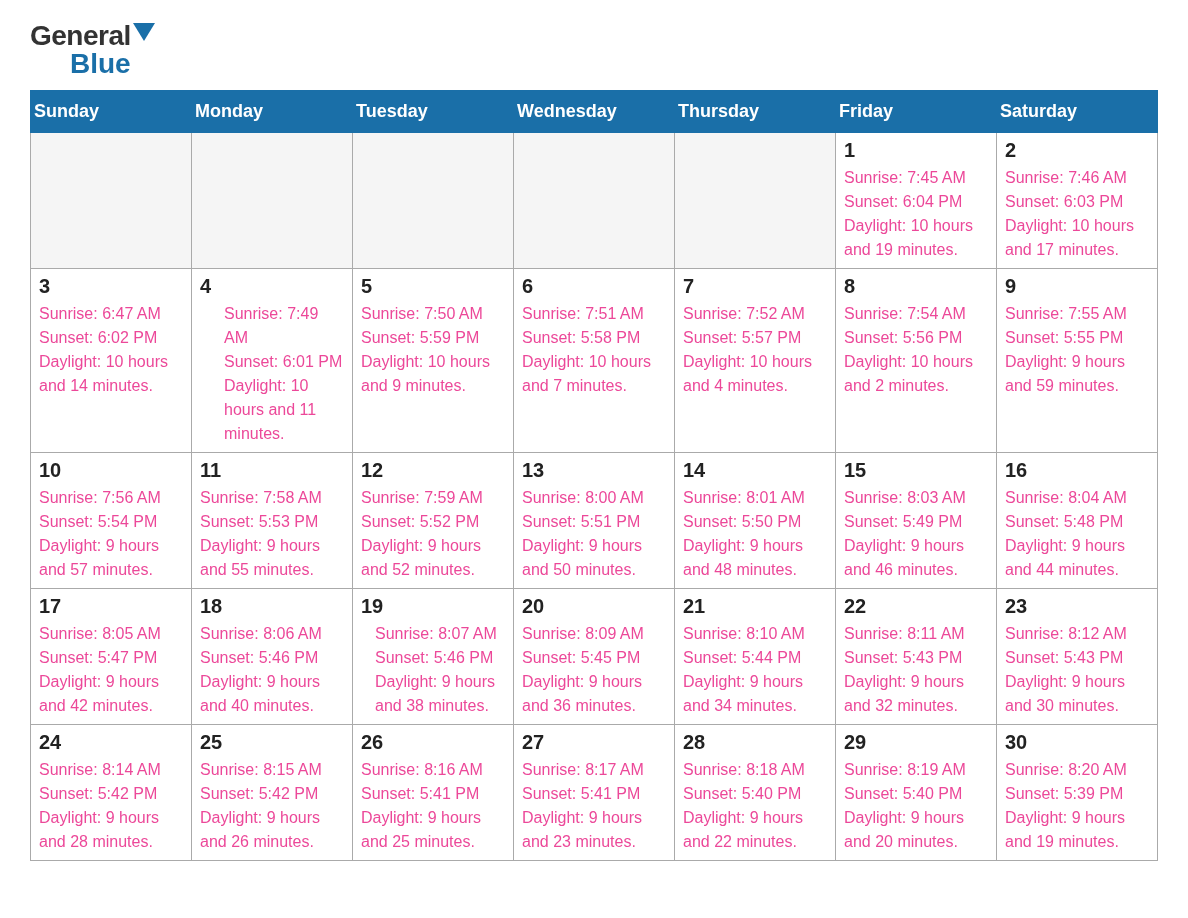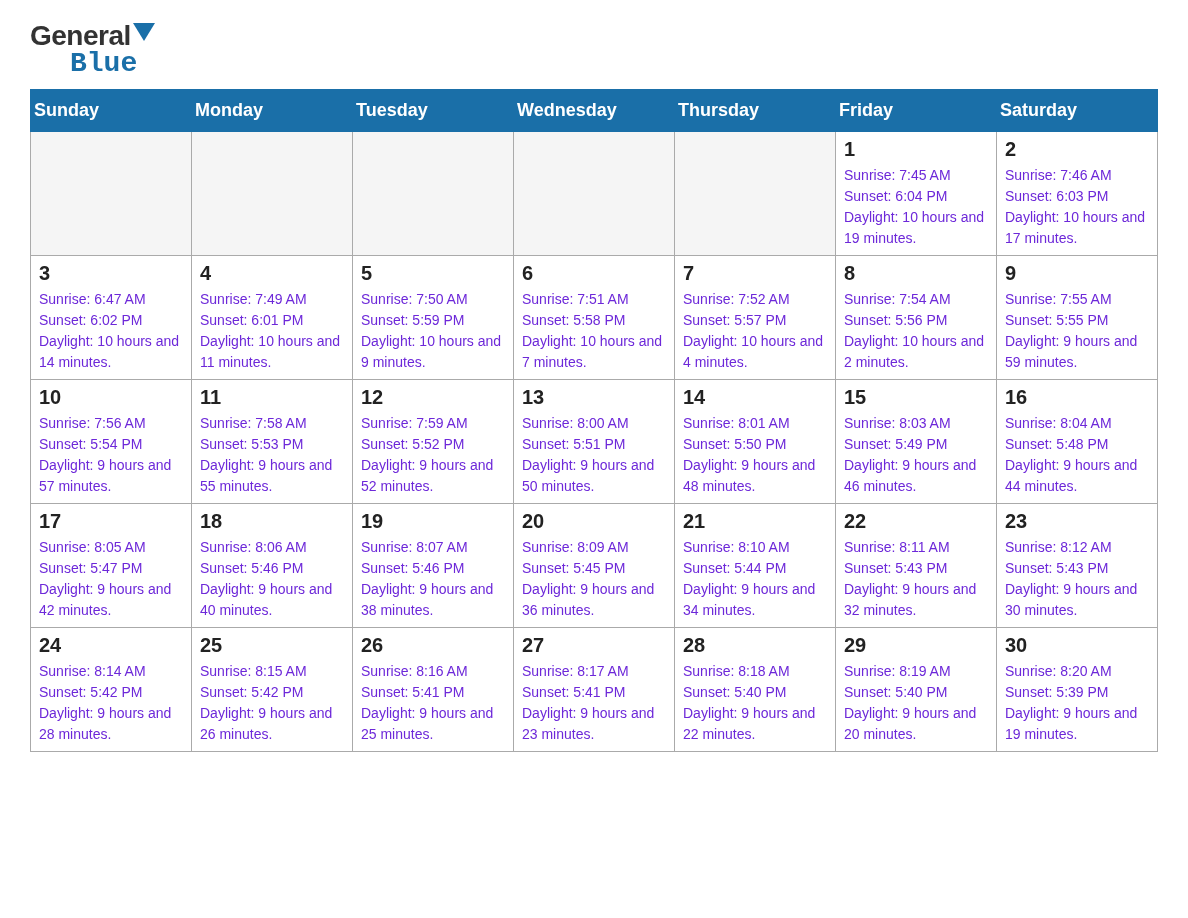--- a/index.html
+++ b/index.html
@@ -29,21 +29,20 @@
     }
     .logo-blue {
       font-size: 28px;
       font-weight: bold;
       color: #1a6fa8;
       display: flex;
       align-items: center;
       gap: 4px;
       margin-top: -8px;
       margin-left: 40px;
-      font-family: Liberation Mono, monospace;
     }
     .title-block {
       text-align: right;
     }
     .calendar-title {
       font-size: 52px;
       font-weight: 300;
       color: #222;
       line-height: 1.1;
     }
@@ -80,22 +79,22 @@
       background: #f5f5f5;
     }
     .day-number {
       font-size: 20px;
       font-weight: 600;
       color: #222;
       display: block;
       margin-bottom: 4px;
     }
     .day-info {
-      font-size: 14px;
-      color: #6d28d9;
+      font-size: 16px;
+      color: #ec4899;
       line-height: 1.5;
     }
     tr td:first-child .day-number,
     tr td:nth-child(7) .day-number {
       color: #222;
     }
   </style>
 </head>
 <body>
 
@@ -149,21 +148,21 @@
       </tr>
       <tr>
         <td>
           <span class="day-number">3</span>
           <div class="day-info" style="white-space: pre-line;">Sunrise: 6:47 AM
 Sunset: 6:02 PM
 Daylight: 10 hours and 14 minutes.</div>
         </td>
         <td>
           <span class="day-number">4</span>
-          <div class="day-info" style="white-space: pre-line;">Sunrise: 7:49 AM
+          <div class="day-info" style="white-space: pre-line; margin-left: 24px;">Sunrise: 7:49 AM
 Sunset: 6:01 PM
 Daylight: 10 hours and 11 minutes.</div>
         </td>
         <td>
           <span class="day-number">5</span>
           <div class="day-info" style="white-space: pre-line;">Sunrise: 7:50 AM
 Sunset: 5:59 PM
 Daylight: 10 hours and 9 minutes.</div>
         </td>
         <td>
@@ -243,21 +242,21 @@
 Daylight: 9 hours and 42 minutes.</div>
         </td>
         <td>
           <span class="day-number">18</span>
           <div class="day-info" style="white-space: pre-line;">Sunrise: 8:06 AM
 Sunset: 5:46 PM
 Daylight: 9 hours and 40 minutes.</div>
         </td>
         <td>
           <span class="day-number">19</span>
-          <div class="day-info" style="white-space: pre-line;">Sunrise: 8:07 AM
+          <div class="day-info" style="white-space: pre-line; margin-left: 14px;">Sunrise: 8:07 AM
 Sunset: 5:46 PM
 Daylight: 9 hours and 38 minutes.</div>
         </td>
         <td>
           <span class="day-number">20</span>
           <div class="day-info" style="white-space: pre-line;">Sunrise: 8:09 AM
 Sunset: 5:45 PM
 Daylight: 9 hours and 36 minutes.</div>
         </td>
         <td>

